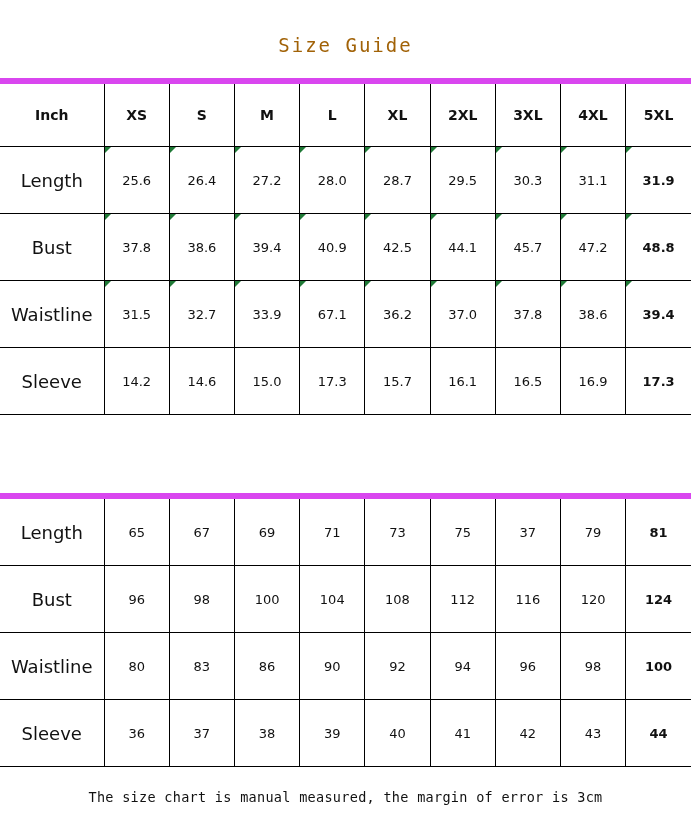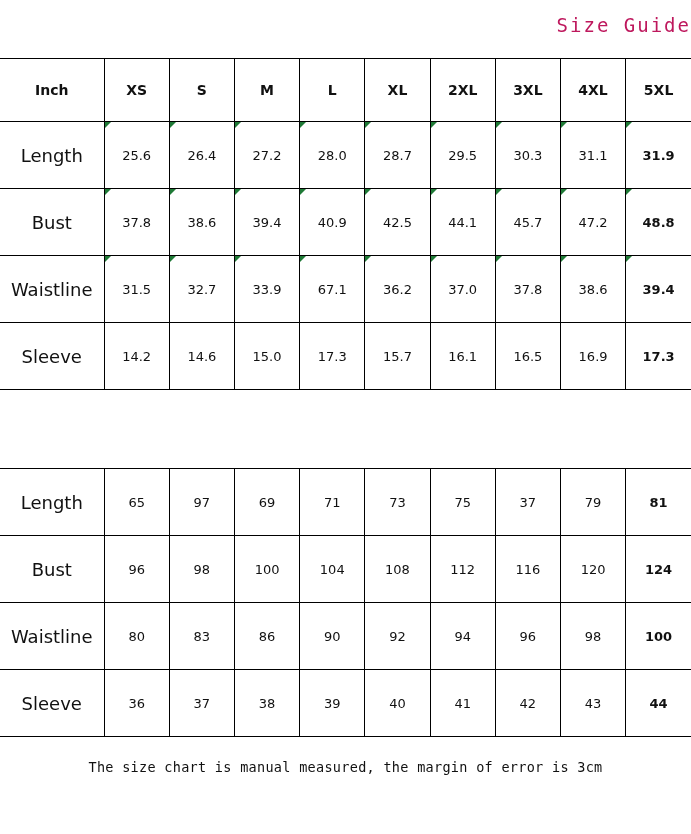--- a/index.html
+++ b/index.html
@@ -15,35 +15,35 @@
     overflow: hidden;
   }
   .page {
     position: relative;
     width: 691px;
     height: 834px;
     box-sizing: border-box;
     background: #ffffff;
   }
   .title {
-    text-align: right;
+    text-align: center;
     font-family: "DejaVu Sans Mono", monospace;
     font-size: 19px;
     letter-spacing: 2px;
-    color: #be185d;
-    padding-top: 14px;
+    color: #a16207;
+    padding-top: 34px;
     padding-bottom: 20px;
     height: 24px;
     box-sizing: content-box;
   }
   table.size-table {
     border-collapse: collapse;
     width: 691px;
     table-layout: fixed;
-    border-top: 1px solid #d946ef;
+    border-top: 6px solid #d946ef;
     border-bottom: 1px solid #000;
   }
   table.size-table td {
     border: 1px solid #000;
     text-align: center;
     vertical-align: middle;
     font-family: "DejaVu Sans", sans-serif;
     font-size: 13px;
     color: #111;
     height: 64px;
@@ -194,21 +194,21 @@
         <col class="col-size">
         <col class="col-size">
         <col class="col-size">
         <col class="col-size">
     </colgroup>
     <tbody>
 
       <tr class="datarow">
         <td class="rowlabel">Length</td>
         <td>65</td>
-        <td>97</td>
+        <td>67</td>
         <td>69</td>
         <td>71</td>
         <td>73</td>
         <td>75</td>
         <td>37</td>
         <td>79</td>
         <td>81</td>
       </tr>
 
       <tr class="datarow">

